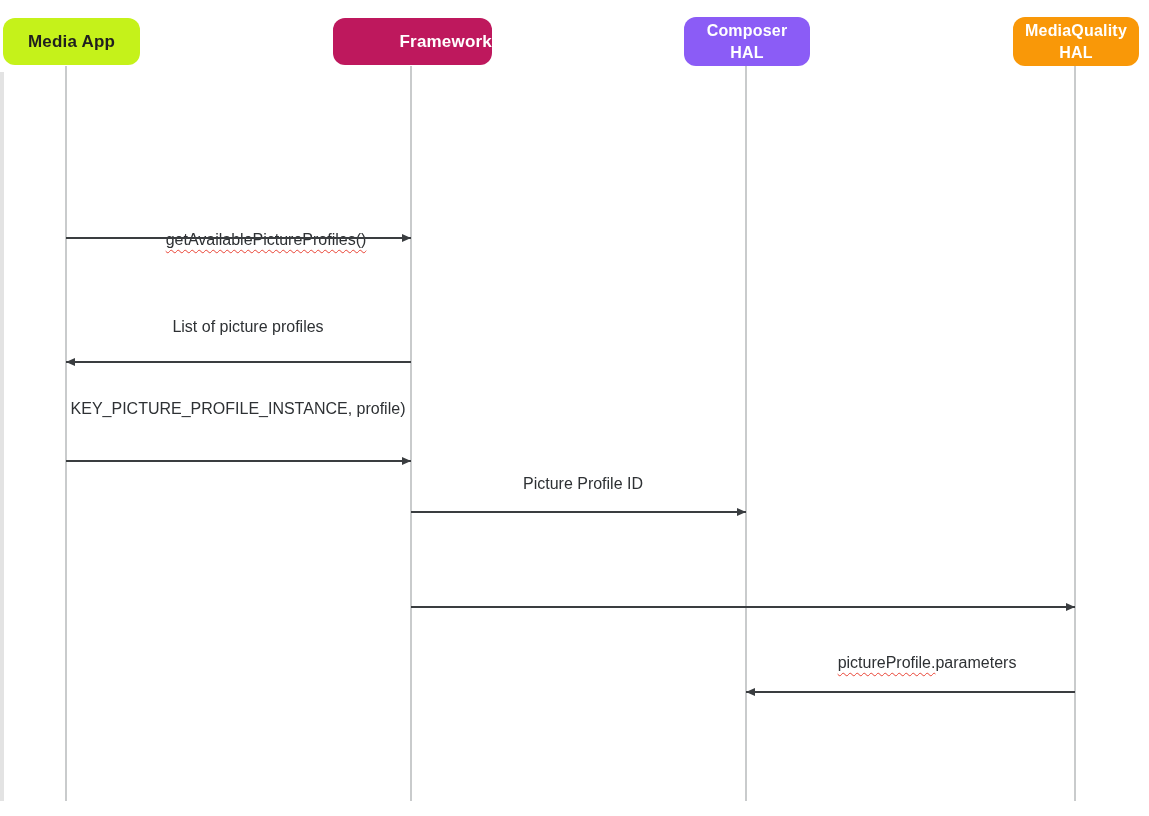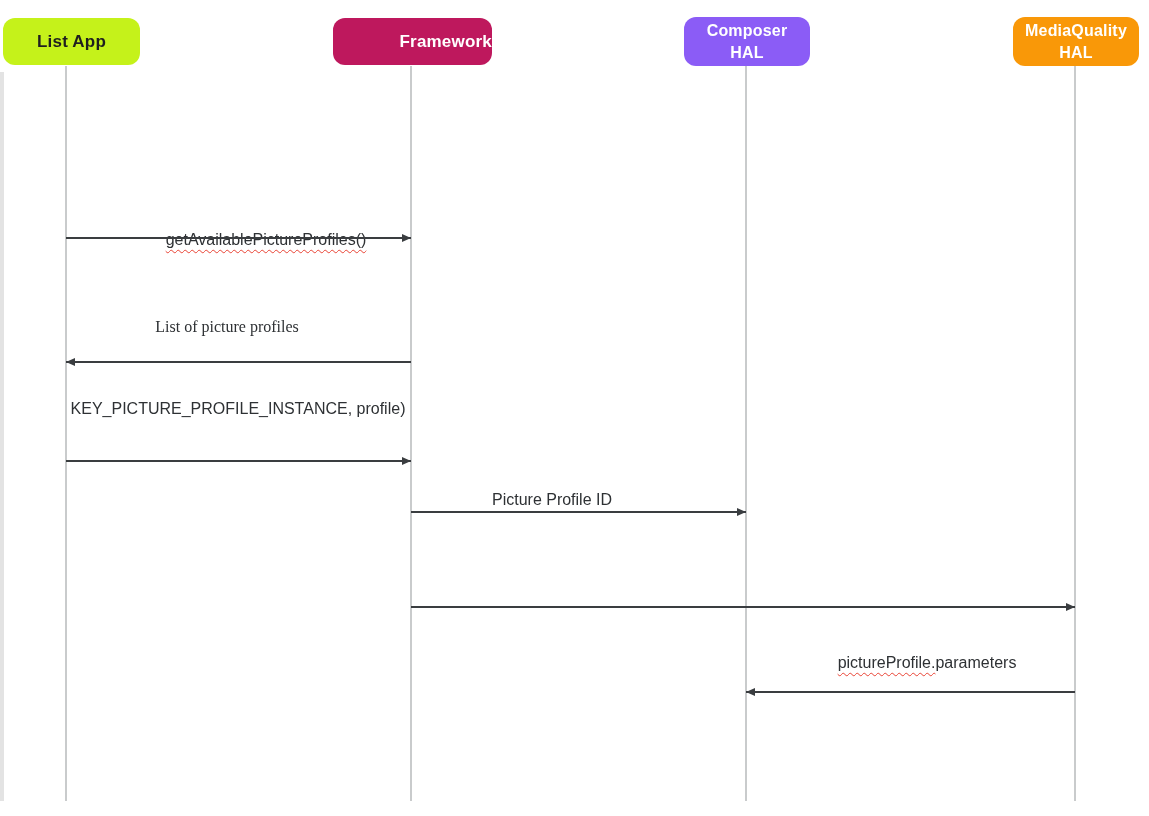--- a/index.html
+++ b/index.html
@@ -90,49 +90,49 @@
 <div id="stage">
 
   <div class="edge-bar"></div>
 
   <div class="lifeline" style="left:65px;"></div>
   <div class="lifeline" style="left:410px;"></div>
   <div class="lifeline" style="left:745px;"></div>
   <div class="lifeline" style="left:1074px;"></div>
 
   <div class="actor actor-media-app">
-    <span>List App</span>
+    <span>Media App</span>
   </div>
   <div class="actor actor-framework">
     <span>Framework</span>
   </div>
   <div class="actor actor-composer">
     <span>Composer</span>
     <span>HAL</span>
   </div>
   <div class="actor actor-mediaquality">
     <span>MediaQuality</span>
     <span>HAL</span>
   </div>
 
   <div class="msg-label squiggle" style="left:266px; top:204px;">getAvailablePictureProfiles()</div>
   <div class="msg-line" style="left:66px; top:237px; width:345px;"></div>
   <div class="head-right" style="left:402px; top:234px;"></div>
 
-  <div class="msg-label" style="left:227px; top:315px;font-family:Liberation Serif, serif;">List of picture profiles</div>
+  <div class="msg-label" style="left:248px; top:315px;">List of picture profiles</div>
   <div class="msg-line" style="left:66px; top:361px; width:345px;"></div>
   <div class="head-left" style="left:66px; top:358px;"></div>
 
   <div class="msg-label" style="left:238px; top:397px;">
     <span style="display:block;">KEY_PICTURE_PROFILE_INSTANCE, profile)</span>
   </div>
   <div class="msg-line" style="left:66px; top:460px; width:345px;"></div>
   <div class="head-right" style="left:402px; top:457px;"></div>
 
-  <div class="msg-label" style="left:552px; top:472px;margin-top:16px;">Picture Profile ID</div>
+  <div class="msg-label" style="left:583px; top:472px;">Picture Profile ID</div>
   <div class="msg-line" style="left:411px; top:511px; width:335px;"></div>
   <div class="head-right" style="left:737px; top:508px;"></div>
 
   <div class="msg-line" style="left:411px; top:606px; width:664px;"></div>
   <div class="head-right" style="left:1066px; top:603px;"></div>
 
   <div class="msg-label" style="left:911px; top:651px;padding-left:32px;">
     <span class="squiggle">pictureProfile.</span><span>parameters</span>
   </div>
   <div class="msg-line" style="left:746px; top:691px; width:329px;"></div>

